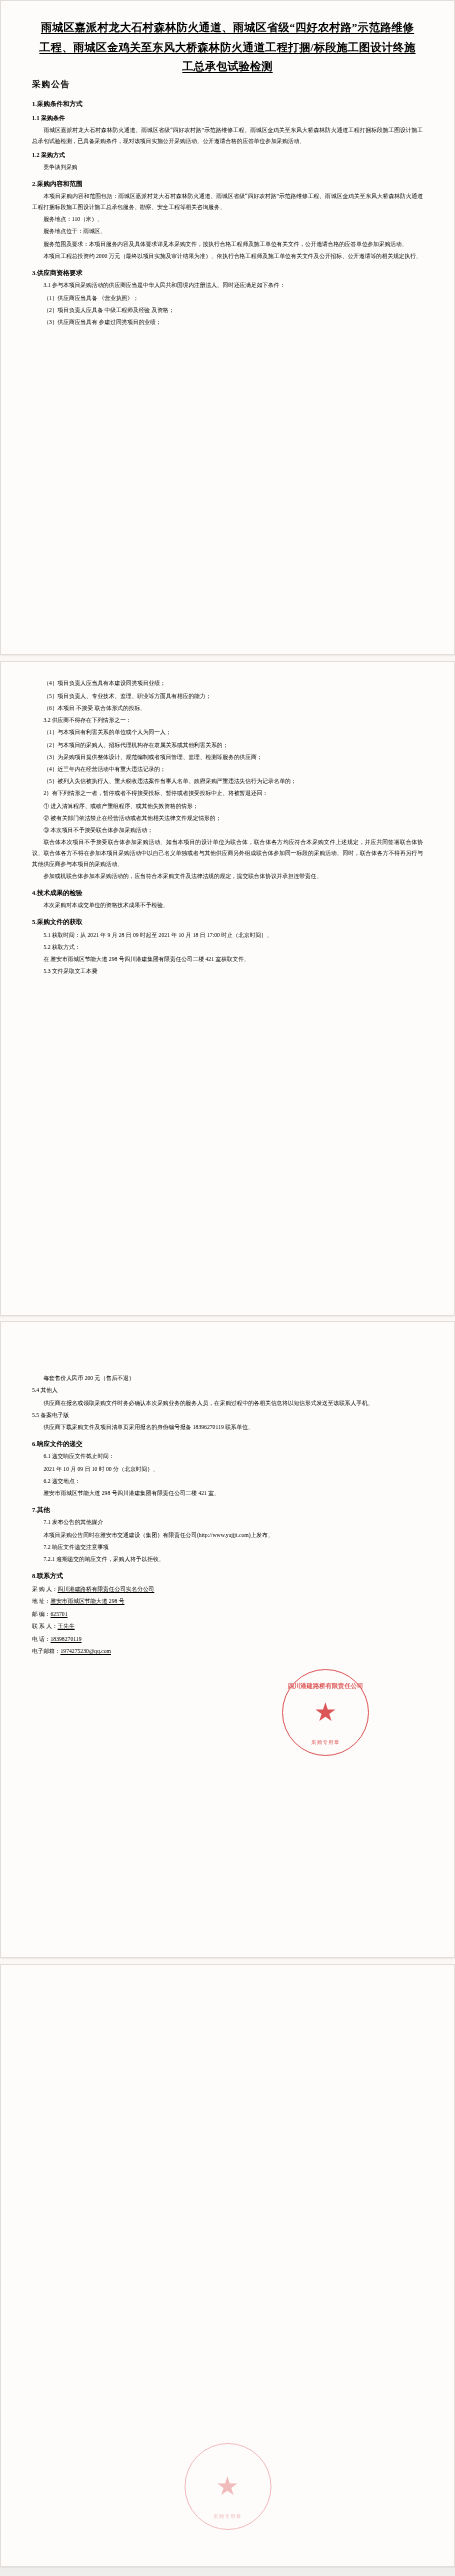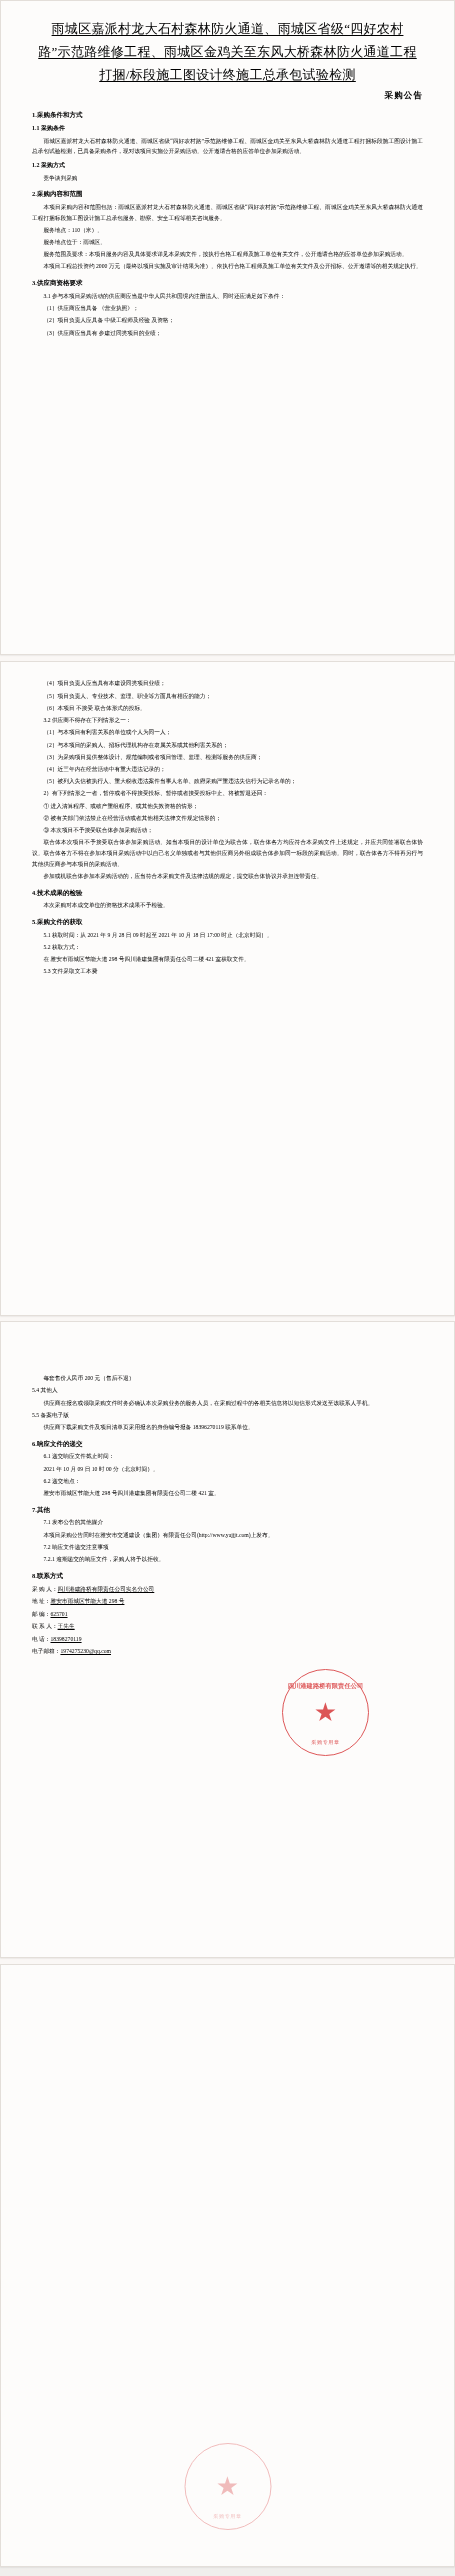--- a/index.html
+++ b/index.html
@@ -21,30 +21,30 @@
     padding:15px 31px 17px 31px;
     overflow:hidden;
   }
   .sheet.p1{min-height:655px;}
   .sheet.p2{min-height:655px;}
   .sheet.p3{min-height:637px;}
   .sheet.p4{min-height:603px;}
 
   .doc-title{
     text-align:center;
-    font-size:13px;
-    font-weight:normal;
+    font-size:11px;
+    font-weight:bold;
     line-height:1.75;
     letter-spacing:0.3px;
     text-decoration:underline;
     text-underline-offset:1.7px;
     margin:2.3px 3.4px 0 3.4px;
   }
   .doc-subtitle{
-    text-align:right;
+    text-align:left;
     font-size:8.5px;
     font-weight:bold;
     margin:3.4px 0 8px 0;
     letter-spacing:1.1px;
   }
   h2.sec{
     font-size:6.5px;
     font-weight:bold;
     margin:6.3px 0 2.8px 0;
     line-height:1.5;

